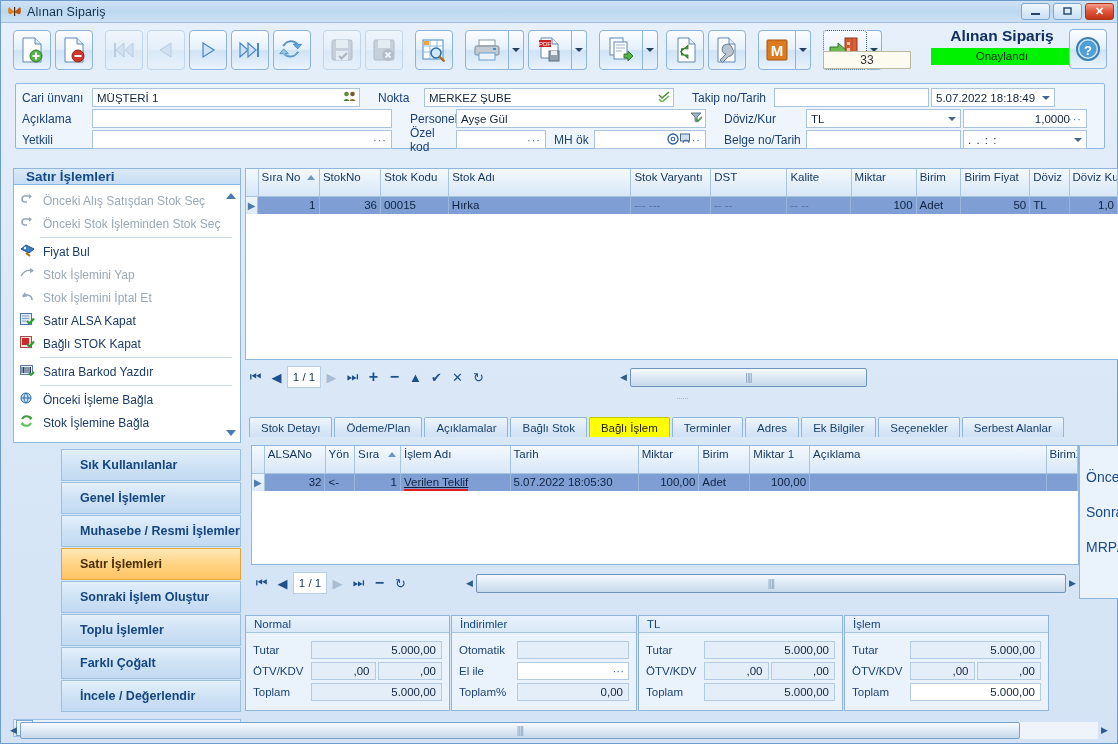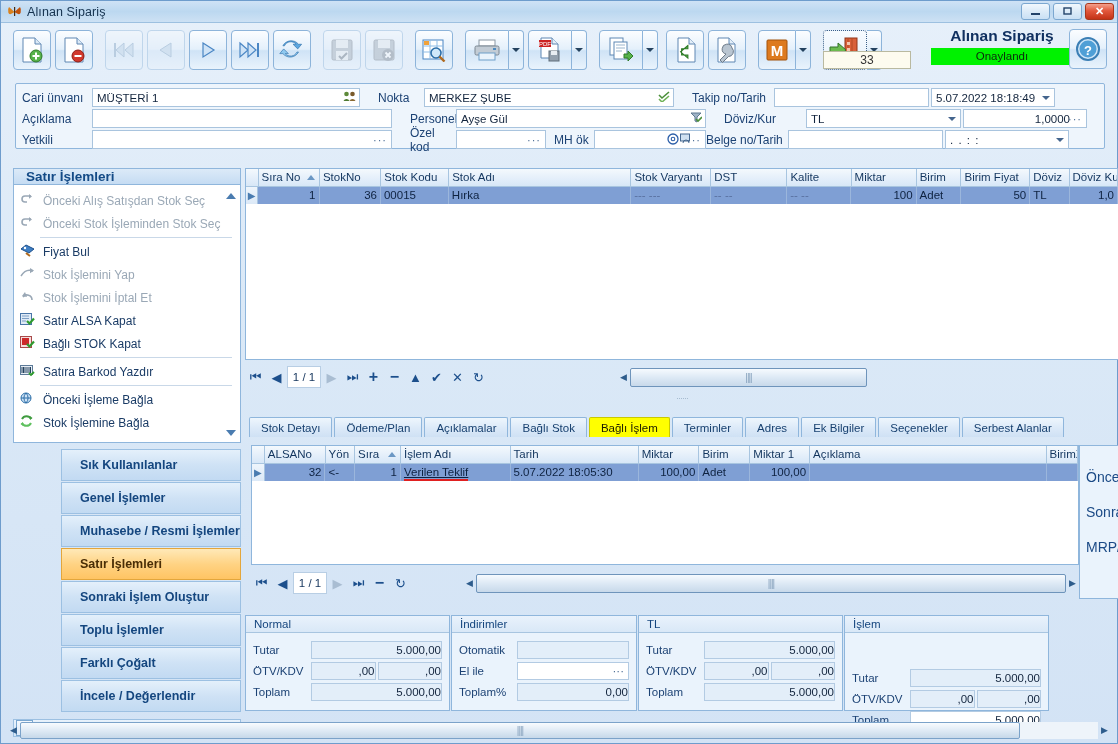--- a/index.html
+++ b/index.html
@@ -151,21 +151,21 @@
   }
   .side-foot .chev {
     width: 17px; height: 16px; margin-left: 2px; border: 1px solid #7ba7d0;
     background: linear-gradient(180deg,#f4f9fe,#dceafa);
     display: flex; align-items: center; justify-content: center; font-size: 10px; color: #1c4274;
   }
   .side-foot .lbl { margin-left: 16px; font-size: 12px; color: #1c4274; }
 
   
   .grid-wrap { background: #fff; border: 1px solid #8fb6dc; }
-  .ghead { display: flex; height: 18px; background: linear-gradient(180deg,#f1f7fd,#dbe9f8); }
+  .ghead { display: flex; height: 28px; background: linear-gradient(180deg,#f1f7fd,#dbe9f8); }
   .gh {
     border-right: 1px solid #a8c5e0; border-bottom: 1px solid #a8c5e0;
     font-size: 11.5px; color: #12355e; padding: 1px 3px; line-height: 15px;
     overflow: hidden; white-space: nowrap; position: relative;
     background: linear-gradient(180deg,#f4f9fd 0%,#e3eefa 60%,#d7e7f7 100%);
   }
   .gh .sortarr {
     position: absolute; right: 4px; top: 6px; width: 0; height: 0;
     border-left: 4px solid transparent; border-right: 4px solid transparent; border-bottom: 5px solid #6b97c4;
   }
@@ -222,21 +222,21 @@
     height: 17px; background: linear-gradient(180deg,#e9f2fc,#d9e8f7);
     border-bottom: 1px solid #a8c5e0; font-size: 11.5px; color: #14457e;
     padding-left: 8px; line-height: 16px;
   }
   .tot-body { padding: 8px 7px 0 7px; }
   .tot-line { display: flex; align-items: center; height: 18px; margin-bottom: 3px; }
   .tot-lbl { width: 58px; font-size: 11.5px; color: #1c4274; }
   .tot-in {
     height: 18px; background: #e3eef9; border: 1px solid #b3cbe3;
     font-size: 11.5px; color: #12243d; text-align: right;
-    line-height: 16px; overflow: hidden; white-space: nowrap;
+    padding-right: 5px; line-height: 16px; overflow: hidden; white-space: nowrap;
   }
   .tot-in.white { background: #fff; }
 
   .right-links {
     position: absolute; left: 1078px; top: 444px; width: 40px; height: 154px;
     background: #eaf3fc; border: 1px solid #8fb6dc; border-right: none;
     padding: 10px 0 0 6px; overflow: hidden;
   }
   .rl { font-size: 14px; color: #1b4a86; height: 22px; white-space: nowrap; margin-top: 13px; }
 
@@ -532,21 +532,21 @@
             </svg>
         </span>
         <span style="position:absolute;right:13px">
           <svg width="12" height="11">
               <rect x="0.5" y="1" width="9" height="7" fill="#cfe0f0" stroke="#46688f"></rect>
               <path d="M3 10 a3 3 0 0 1 6 0" fill="none" stroke="#46688f"></path>
             </svg>
         </span>
         <span class="dots">···</span>
       </div>
-      <span class="hlbl" style="width:82px;">Belge no/Tarih</span>
+      <span class="hlbl" style="width:82px;margin-left:18px">Belge no/Tarih</span>
       <div class="fld" style="width:155px">
         <span class="val"></span>
       </div>
       <div class="fld" style="width:124px;margin-left:2px">
         <span class="val" style="letter-spacing:1px">.  .      :  :</span>
         <span class="arrow"></span>
       </div>
     </div>
   </div>
 
@@ -857,21 +857,21 @@
             <span class="tot-lbl">ÖTV/KDV</span>
             <div class="tot-in" style="width: 64.5px; position: relative;">,00</div>
             <div class="tot-in" style="width: 64.5px; margin-left: 2px; position: relative;">,00</div>
           </div>
           <div class="tot-line">
             <span class="tot-lbl">Toplam</span>
             <div class="tot-in" style="width: 131px; position: relative;">5.000,00</div>
           </div>
         </div>
       </div>
-      <div class="tot-panel" style="width: 205px; margin-right: 1px; gap: 28px;">
+      <div class="tot-panel" style="width: 205px; margin-right: 1px;">
         <div class="tot-head">İşlem</div>
         <div class="tot-body">
           <div class="tot-line">
             <span class="tot-lbl">Tutar</span>
             <div class="tot-in" style="width: 131px; position: relative;">5.000,00</div>
           </div>
           <div class="tot-line">
             <span class="tot-lbl">ÖTV/KDV</span>
             <div class="tot-in" style="width: 64.5px; position: relative;">,00</div>
             <div class="tot-in" style="width: 64.5px; margin-left: 2px; position: relative;">,00</div>

